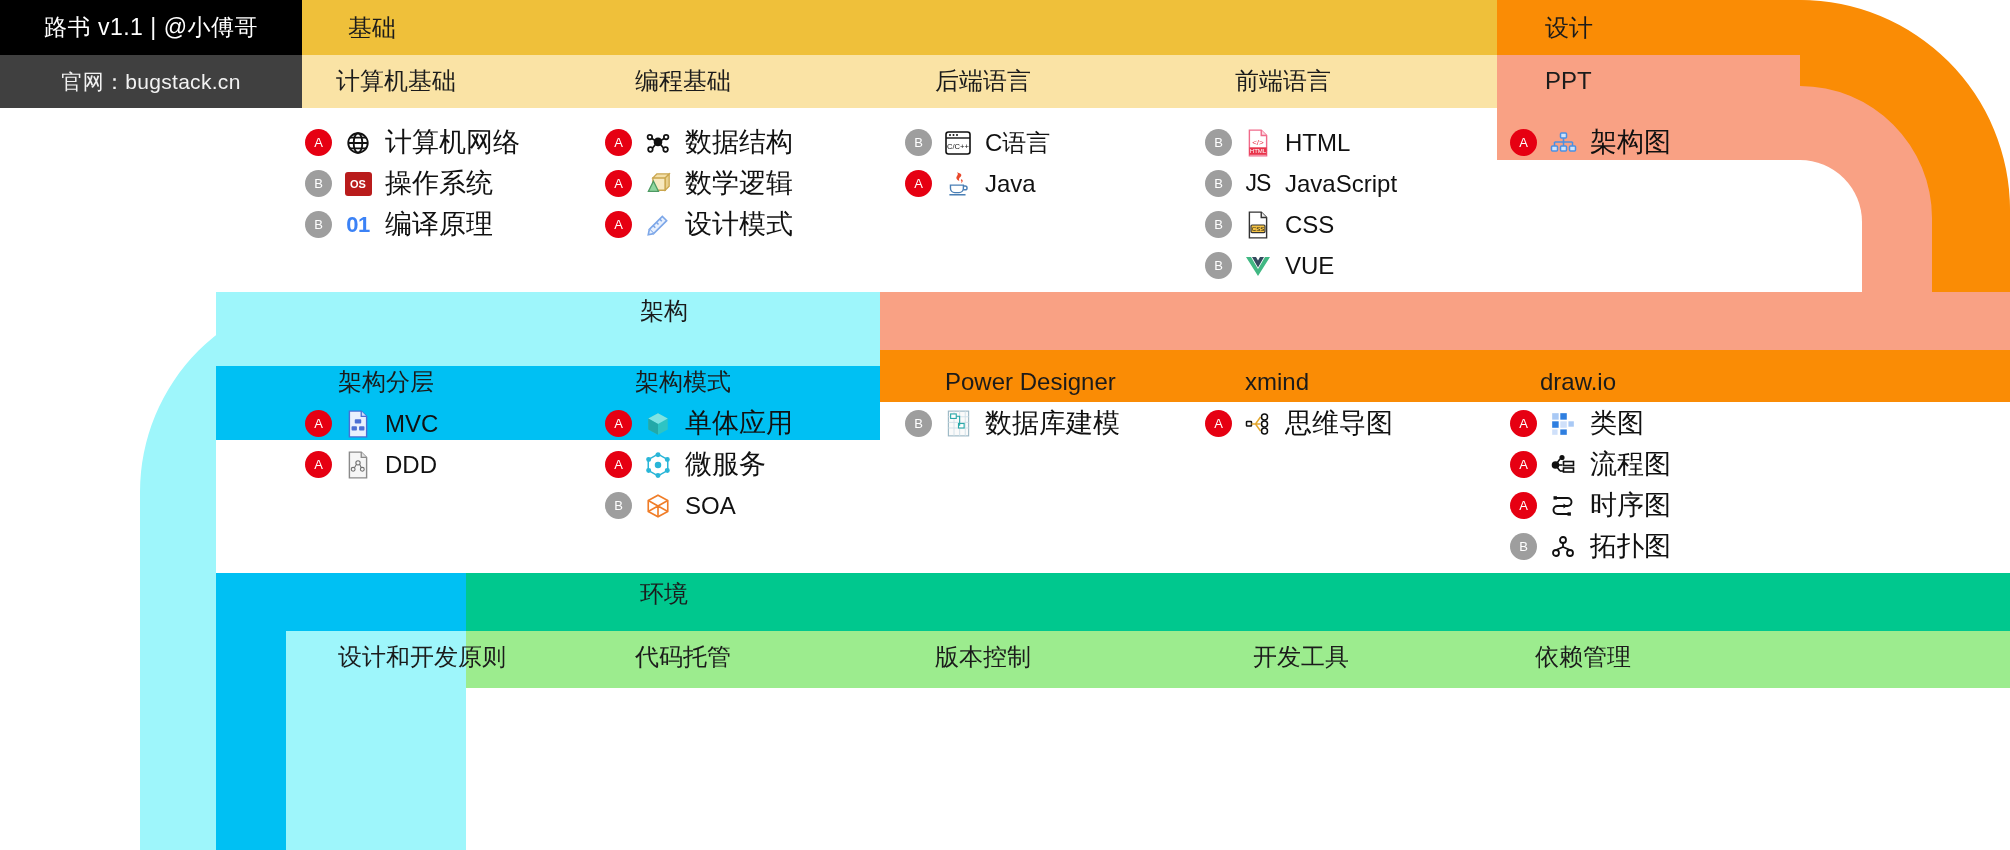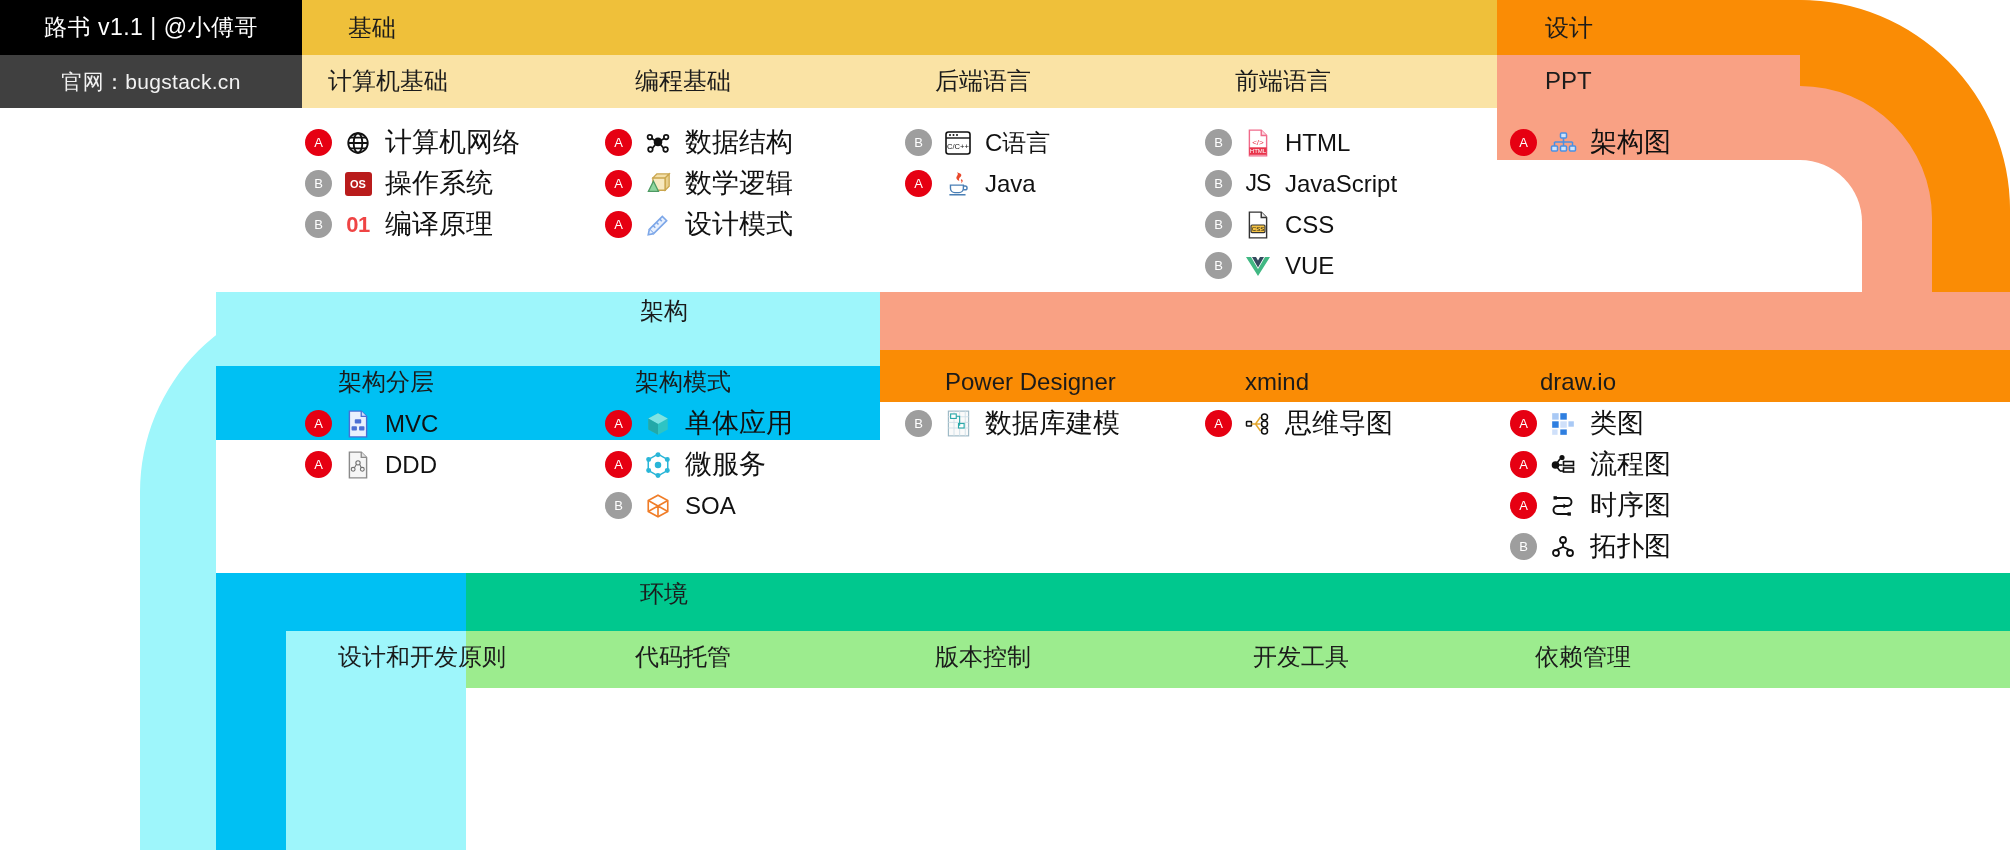--- a/index.html
+++ b/index.html
@@ -51,21 +51,21 @@
   }
   .iconbox svg{display:block;}
   .ititle{font-size:27px;color:#111111;line-height:1;}
   .ititle.lat{font-size:24px;}
 
   
   .tx-os{
     width:27px;height:24px;background:#b91c1c;border-radius:3px;color:#fff;
     font-size:11px;font-weight:bold;display:flex;align-items:center;justify-content:center;
   }
-  .tx-01{font-size:22px;color:#ef4444;font-weight:600;letter-spacing:-.5px;}
+  .tx-01{font-size:22px;color:#3b82f6;font-weight:600;letter-spacing:-.5px;}
   .tx-js{font-size:23px;color:#111;font-weight:normal;letter-spacing:-1px;}
 </style>
 </head>
 <body>
 
 <div id="stage">
 
   <svg id="track" viewBox="0 0 2010 850">
     <defs>
       <clipPath id="clipTop">
@@ -158,21 +158,21 @@
   <div class="brand">
     <div class="brand-title">路书 v1.1 | @小傅哥</div>
     <div class="brand-sub">官网：bugstack.cn</div>
   </div>
 
   <div class="band-title" style="left:348px;top:12px;height:32px;">基础</div>
   <div class="band-title" style="left:1545px;top:12px;height:32px;">设计</div>
   <div class="band-title" style="left:640px;top:295px;height:32px;">架构</div>
   <div class="band-title" style="left:640px;top:578px;height:32px;">环境</div>
 
-  <div class="col-head" style="left:328px;top:62px;height:38px;text-align:right;">计算机基础</div>
+  <div class="col-head" style="left:336px;top:62px;height:38px;text-align:right;">计算机基础</div>
   <div class="col-head" style="left:635px;top:62px;height:38px;">编程基础</div>
   <div class="col-head" style="left:935px;top:62px;height:38px;">后端语言</div>
   <div class="col-head" style="left:1235px;top:62px;height:38px;">前端语言</div>
   <div class="col-head" style="left:1545px;top:62px;height:38px;">PPT</div>
 
   <div class="col-items" style="left:305px;top:122px;">
     <div class="item">
       <span class="badge a">A</span>
       <span class="iconbox">
         <svg width="26" height="26" viewBox="0 0 24 24" fill="none" stroke="#111" stroke-width="1.7">

